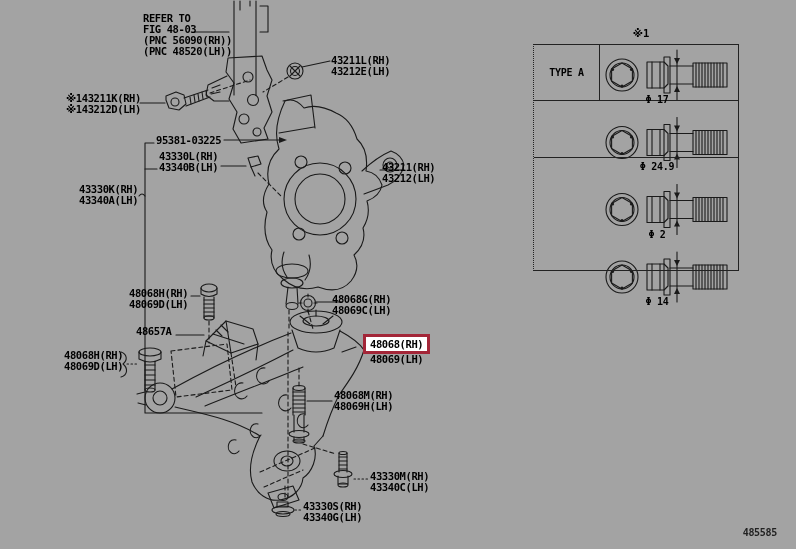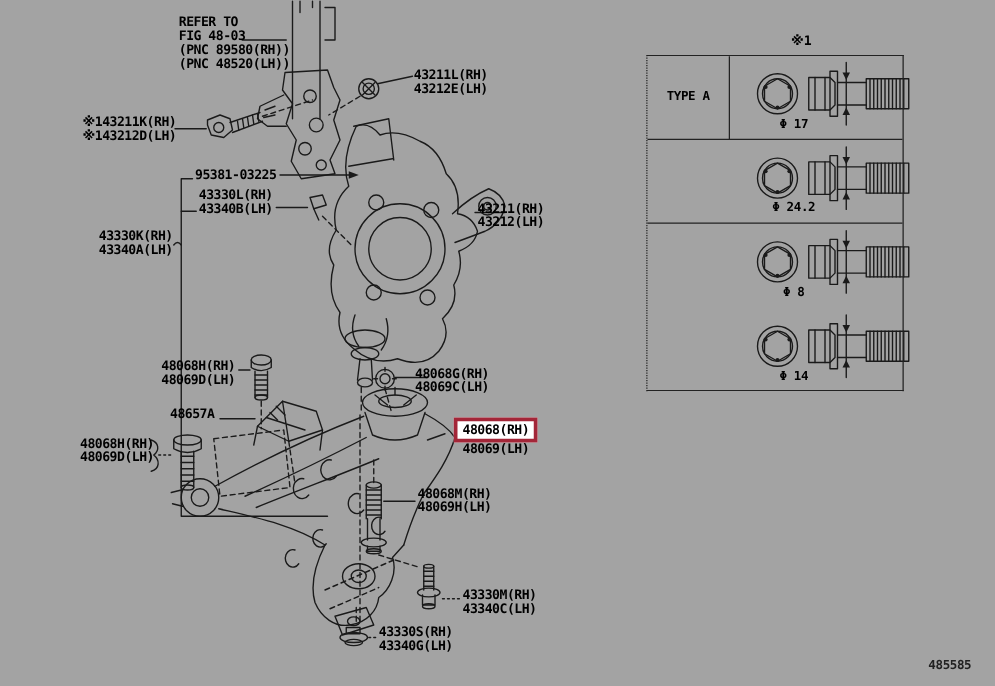--- a/index.html
+++ b/index.html
@@ -16,34 +16,34 @@
   .hl-box{
     display:inline-block;border:3px solid #a32638;padding:1px 4px 0 4px;
     background:#fff;line-height:13px;
   }
   .figcode{
     position:absolute;left:727px;top:527px;width:50px;z-index:2;
     font-size:10px;font-weight:700;text-align:right;letter-spacing:-0.3px;color:#222;
   }
   
   .tbl{
-    position:absolute;left:517px;top:44px;width:206px;height:269px;z-index:2;
+    position:absolute;left:533px;top:44px;width:206px;height:227px;z-index:2;
     box-sizing:border-box;border:1.2px solid #222;border-left:1.2px dotted #222;
     display:grid;grid-template-columns:66px 1fr;grid-template-rows:repeat(4,1fr);
     background:transparent;
   }
   .tcell{
     border-right:1.2px solid #222;border-bottom:1.2px solid #222;
     display:flex;align-items:center;justify-content:center;
     font-size:10px;font-weight:700;letter-spacing:-0.3px;
   }
   .tblank{border-bottom:1.2px solid #222;}
   .rowlast{border-bottom:none;}
   .phi{
-    position:absolute;left:585px;width:100px;z-index:2;text-align:center;
+    position:absolute;left:607px;width:100px;z-index:2;text-align:center;
     font-size:10px;font-weight:700;letter-spacing:-0.3px;
   }
   .tnote{position:absolute;left:616px;top:27px;width:50px;z-index:2;text-align:center;
     font-size:10.5px;font-weight:700;}
 </style>
 </head>
 <body>
 
 <div class="stage">
 
@@ -240,21 +240,21 @@
 
     <use href="#bolt-glyph" transform="translate(601,48)"></use>
     <use href="#bolt-glyph" transform="translate(601,115.5)"></use>
     <use href="#bolt-glyph" transform="translate(601,182.5)"></use>
     <use href="#bolt-glyph" transform="translate(601,250)"></use>
   </svg>
 
   <div class="lbl" style="left:143px;top:13px;">
     <div class="ln">REFER TO</div>
     <div class="ln">FIG 48-03</div>
-    <div class="ln">(PNC 89580(RH))</div>
+    <div class="ln">(PNC 56090(RH))</div>
     <div class="ln">(PNC 48520(LH))</div>
   </div>
 
   <div class="lbl" style="left:331px;top:55px;">
     <div class="ln">43211L(RH)</div>
     <div class="ln">43212E(LH)</div>
   </div>
 
   <div class="lbl" style="left:66px;top:93px;">
     <div class="ln">※143211K(RH)</div>
@@ -325,19 +325,19 @@
 
   <div class="tbl">
     <div class="tcell">TYPE A</div>
     <div class="tblank"></div>
     <div class="tblank"></div>
     <div class="tblank"></div>
     <div class="tblank rowlast"></div>
   </div>
 
   <div class="phi" style="top:94px;">Φ 17</div>
-  <div class="phi" style="top:161px;">Φ 24.2</div>
-  <div class="phi" style="top:229px;">Φ 8</div>
+  <div class="phi" style="top:161px;">Φ 24.9</div>
+  <div class="phi" style="top:229px;">Φ 2</div>
   <div class="phi" style="top:296px;">Φ 14</div>
 
   <div class="figcode">485585</div>
 
 </div>
 
 </body></html>

